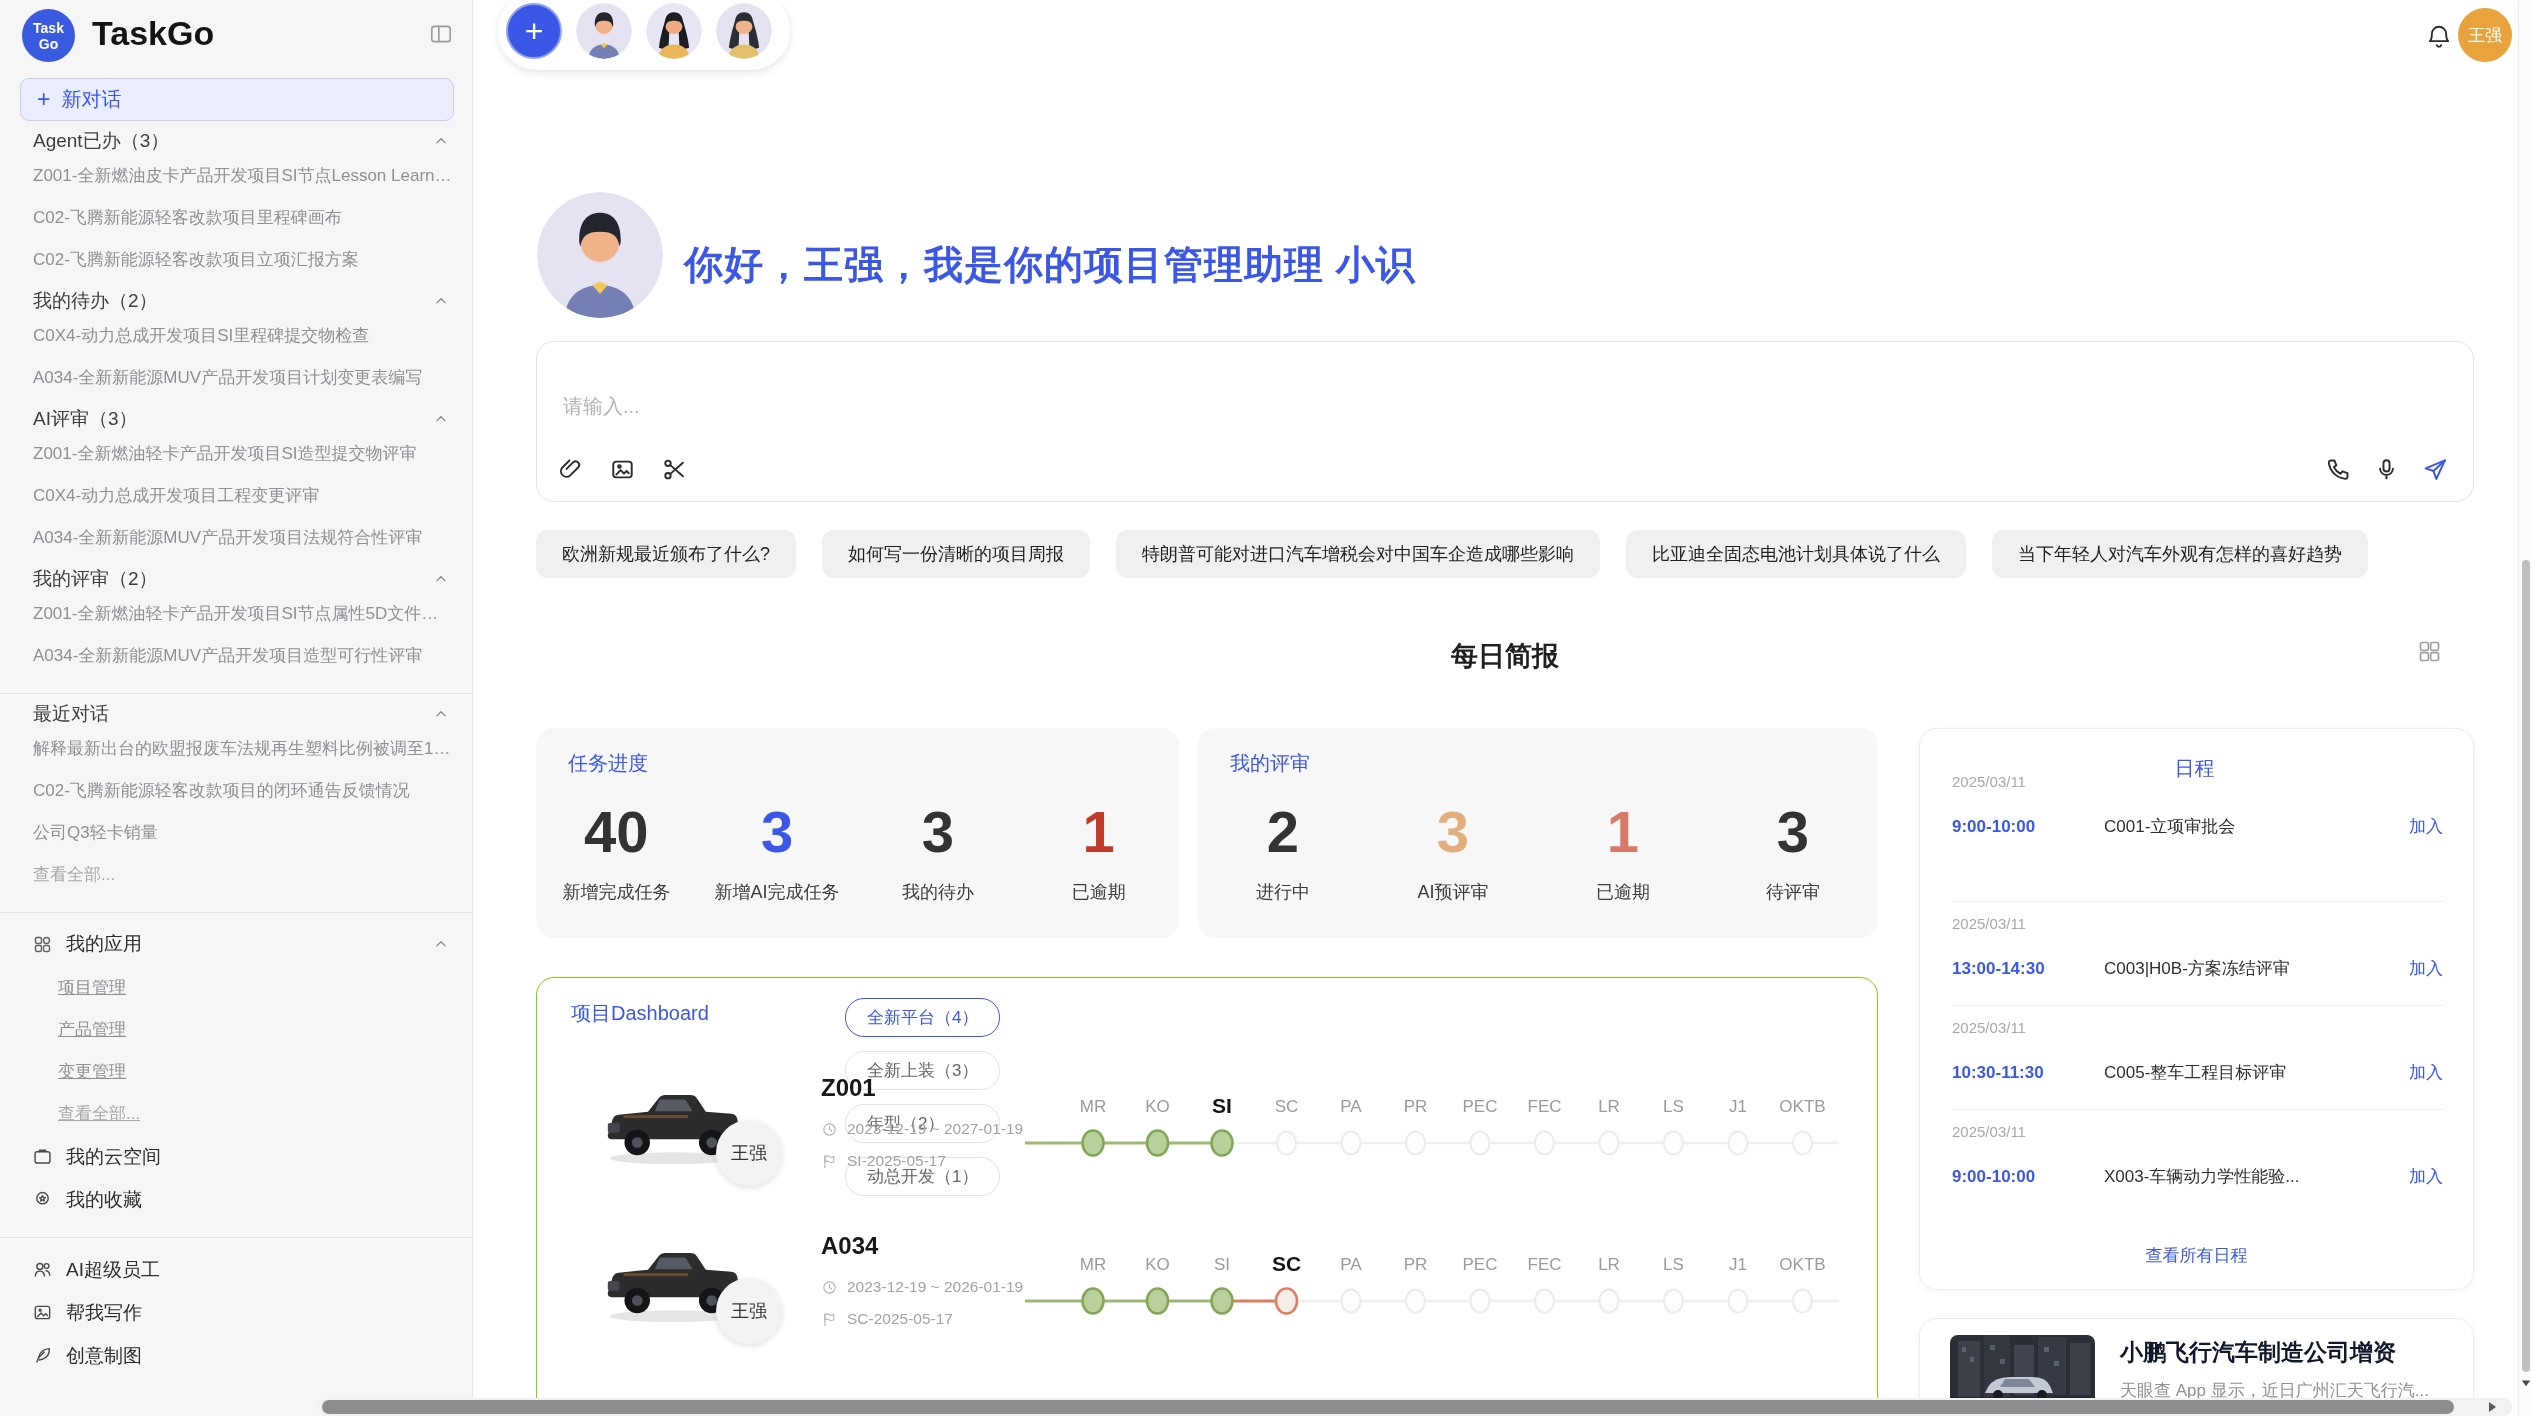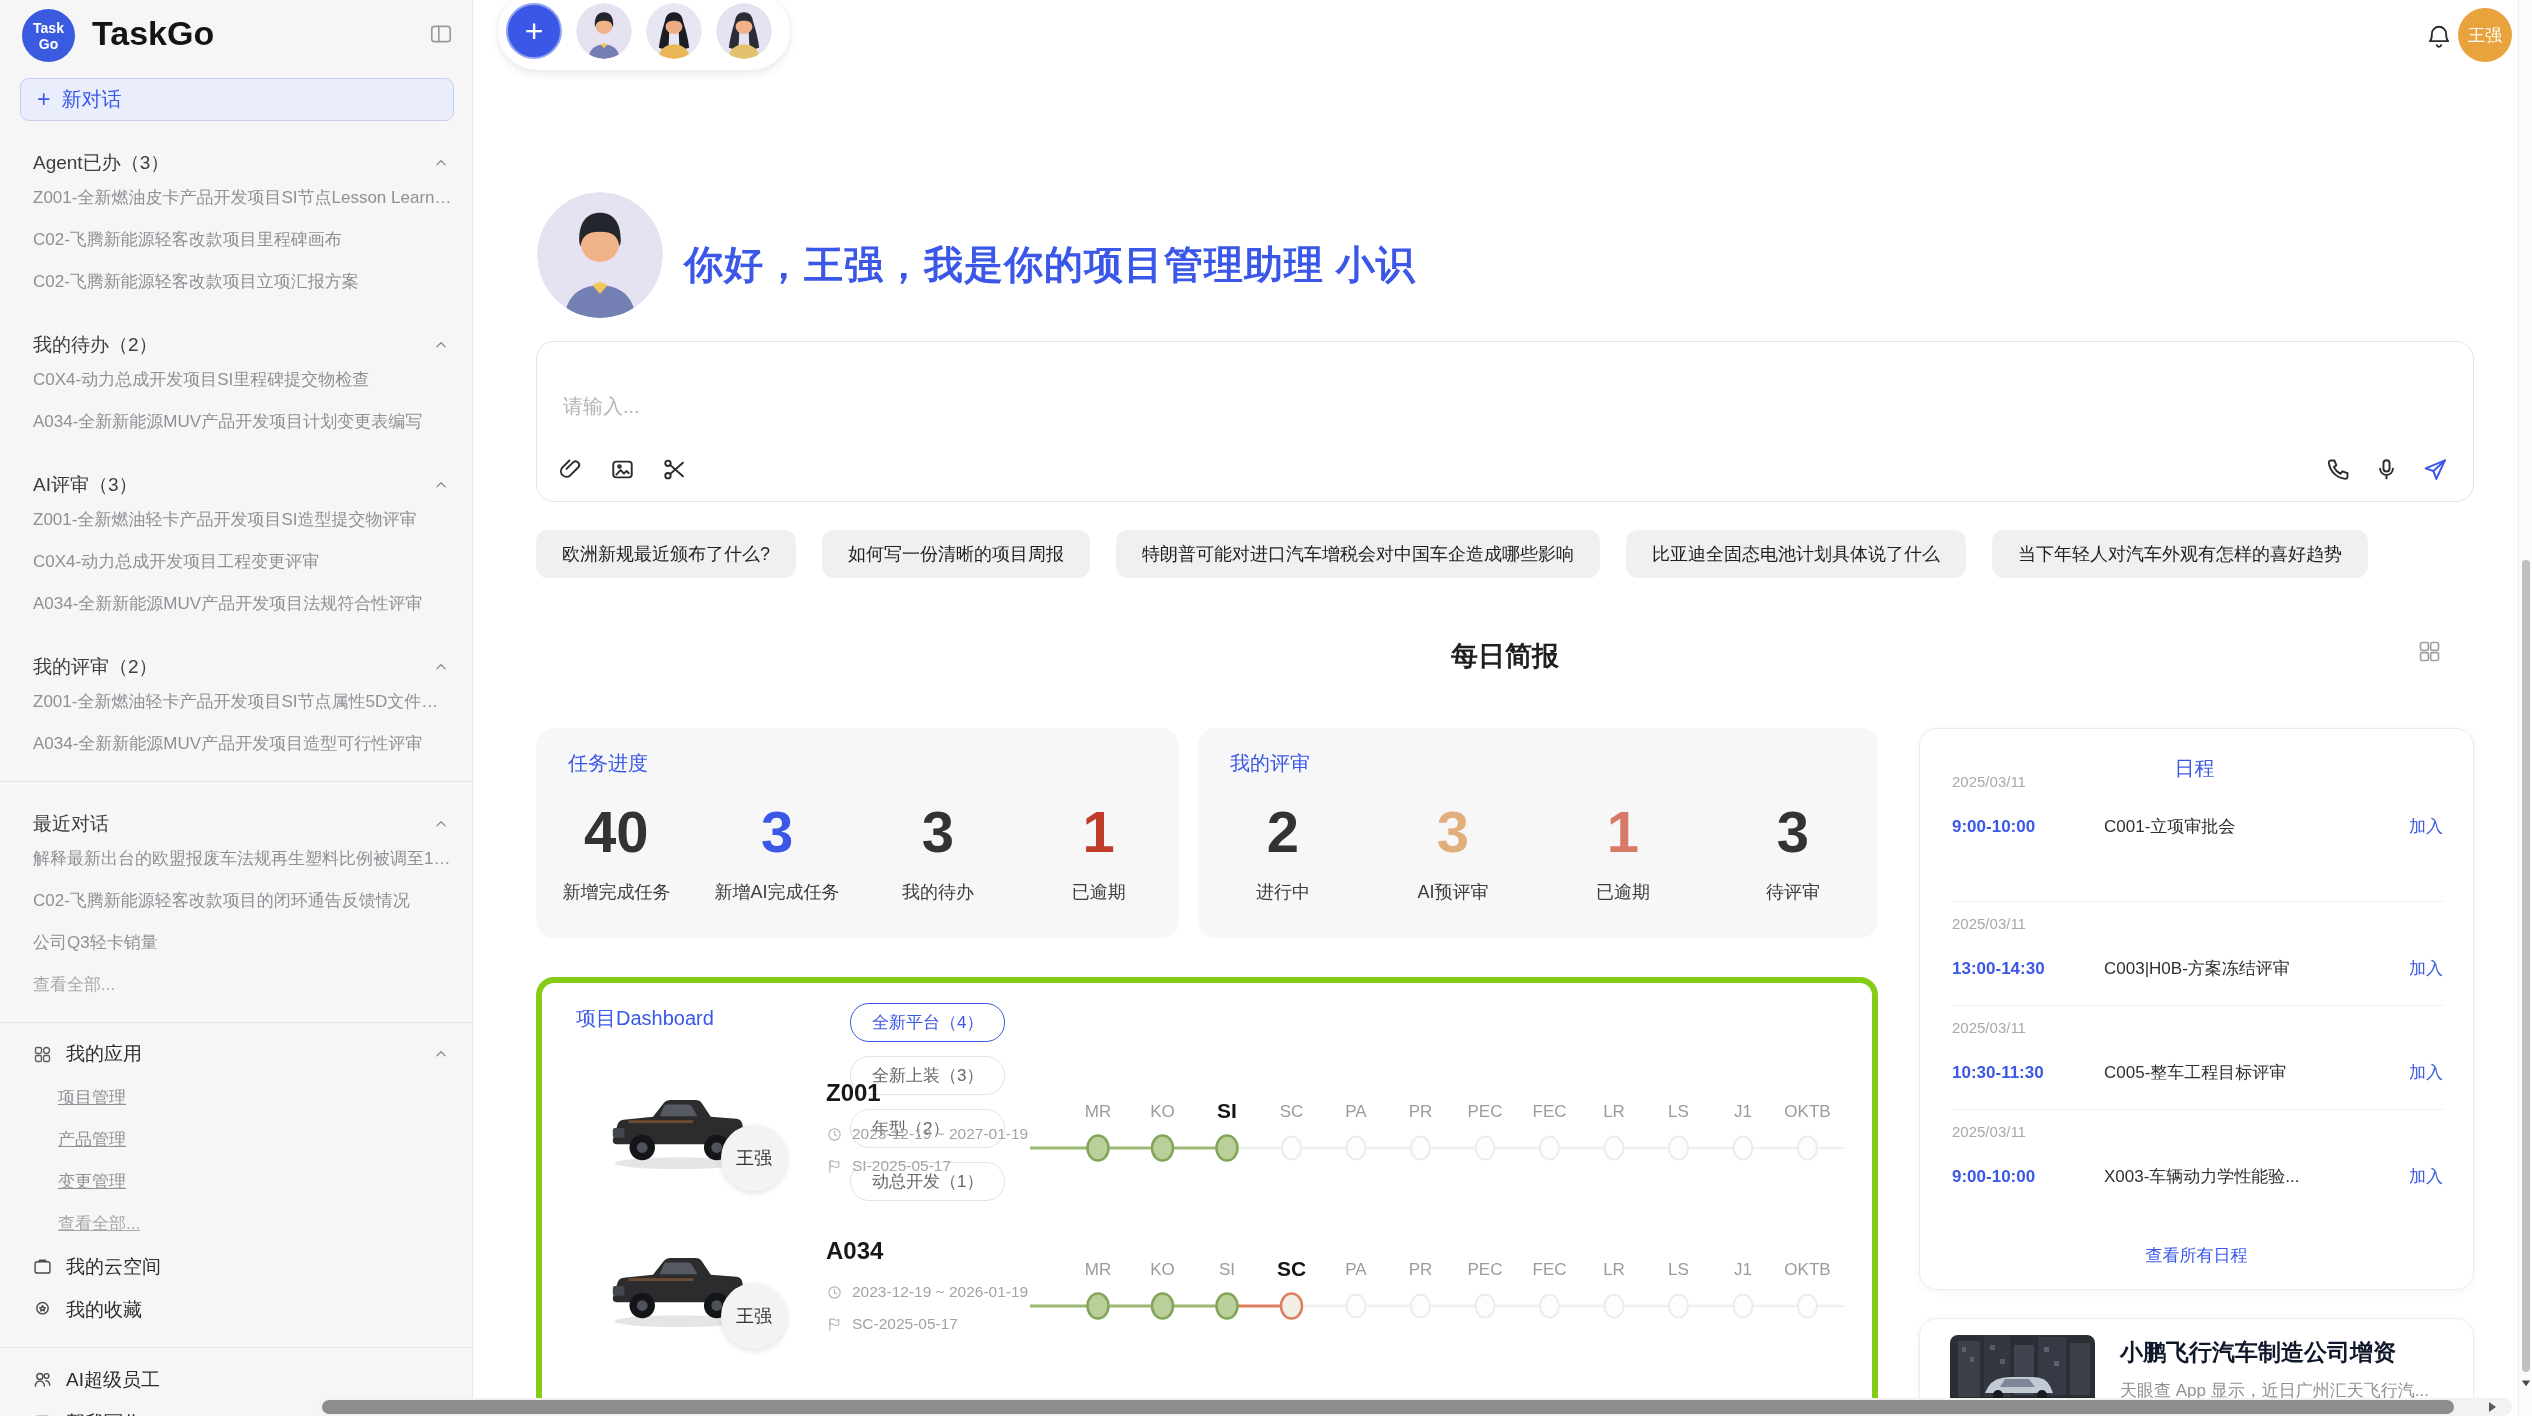--- a/index.html
+++ b/index.html
@@ -12,21 +12,21 @@
   .side-head{position:relative;height:78px;}
   .logo{position:absolute;left:22px;top:9px;width:53px;height:53px;border-radius:50%;background:#3a5be0;
         display:flex;flex-direction:column;align-items:center;justify-content:center;color:#fff;
         font-size:14px;font-weight:700;line-height:16px;}
   .app-title{position:absolute;left:92px;top:14px;font-size:34px;font-weight:700;color:#141414;}
   .collapse{position:absolute;left:428px;top:21px;background:none;border:none;padding:0;cursor:pointer;}
   .new-chat{display:flex;align-items:center;gap:11px;margin:0 0 0 20px;width:434px;height:43px;
             background:#eaedfb;border:1px solid #c7cdf4;border-radius:9px;color:#3a57e8;font-size:20px;
             padding:0 16px;box-sizing:border-box;cursor:pointer;font-family:inherit;}
   .plus-glyph{font-size:23px;line-height:1;}
-  .group{margin-top:28px;}
+  .group{margin-top:6px;}
   .g-head{display:flex;align-items:center;justify-content:space-between;
           padding:0 22px 0 33px;font-size:19px;color:#3e3e42;height:28px;cursor:pointer;}
   .g-item{padding:0 20px 0 33px;height:42px;line-height:42px;font-size:17px;color:#8f9095;
           white-space:nowrap;overflow:hidden;text-overflow:ellipsis;cursor:pointer;}
   .sidebar hr{border:none;border-top:1px solid #e4e4e7;margin:16px 0 0 0;}
   .apps-head{display:flex;align-items:center;gap:13px;padding:0 22px 0 32px;height:46px;
              font-size:19px;color:#2d2d30;cursor:pointer;margin-top:8px;}
   .apps-head .chev{margin-left:auto;}
   .sub-item{padding-left:58px;height:42px;line-height:42px;font-size:17px;color:#8f9095;cursor:pointer;text-decoration:underline;}
   .short-item,.tool-item{display:flex;align-items:center;gap:13px;padding-left:32px;height:43px;
@@ -61,21 +61,21 @@
                   font-size:27px;font-weight:700;color:#1f1f1f;}
   .briefing-grid{position:absolute;left:2416px;top:638px;cursor:pointer;}
   .stat-card{position:absolute;top:728px;height:210px;background:#f7f7f8;border-radius:18px;}
   .sc-title{position:absolute;left:32px;top:22px;font-size:20px;color:#3a57e8;}
   .sc-row{position:absolute;left:0;right:0;top:58px;display:flex;}
   .sc-col{flex:1;text-align:center;}
   .sc-num{font-size:58px;font-weight:600;line-height:92px;}
   .sc-label{font-size:18px;color:#3c3c3e;margin-top:2px;}
   
   .dash-card{position:absolute;left:536px;top:977px;width:1342px;height:440px;background:#fff;
-             border:6px solid #84cc16;border-radius:18px;box-sizing:border-box;overflow:hidden;}
+             border:1px solid #84cc16;border-radius:18px;box-sizing:border-box;overflow:hidden;}
   .dash-title{position:absolute;left:34px;top:22px;font-size:20px;color:#3a57e8;}
   .dash-filters{position:absolute;left:308px;top:20px;display:flex;gap:14px;flex-direction:column;}
   .pill{height:37px;line-height:37px;padding:0 21px;border-radius:19px;font-size:17px;
         border:1px solid #e3e3e5;color:#666;background:#fff;white-space:nowrap;cursor:pointer;}
   .pill.active{border:1.5px solid #3a57e8;color:#3a57e8;}
   .proj-row{position:absolute;left:0;width:100%;height:152px;}
   .proj-car{position:absolute;left:55px;top:0;}
   .owner-badge{position:absolute;left:179px;top:48px;width:66px;height:66px;border-radius:50%;
                background:#f3f3f4;box-shadow:0 2px 6px rgba(0,0,0,.12);display:flex;align-items:center;
                justify-content:center;font-size:18px;color:#333;}

